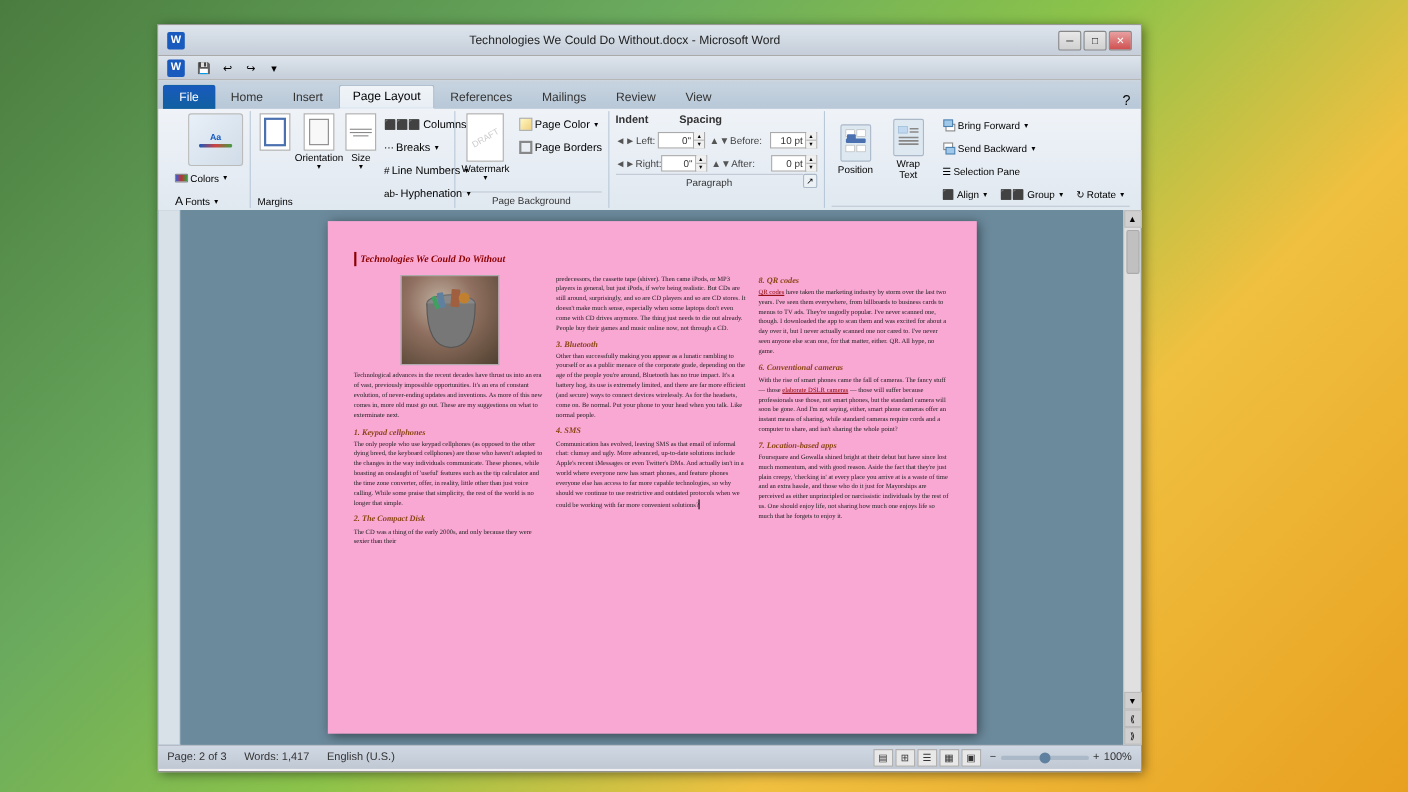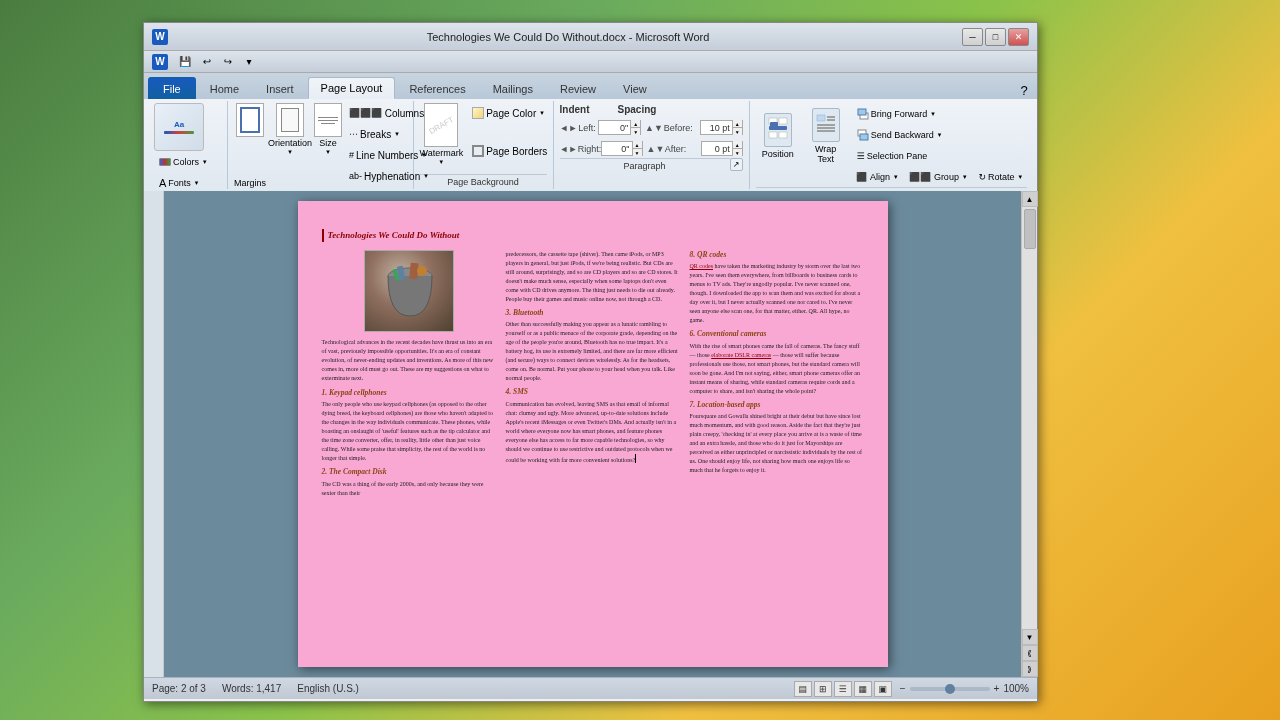--- a/index.html
+++ b/index.html
@@ -229,21 +229,21 @@
     <div class="tab">Review</div>
     <div class="tab">View</div>
     <div style="margin-left:auto;display:flex;align-items:center;gap:4px;">
       <div class="qa-btn" style="font-size:13px;">?</div>
     </div>
   </div>
 
   <div class="ribbon-content">
 
     <div class="ribbon-group" style="min-width:80px;">
-      <div class="ribbon-group-content" style="flex-direction:column;align-items:flex-start;justify-content:flex-start;gap:1px;">
+      <div class="ribbon-group-content" style="flex-direction:column;align-items:flex-end;justify-content:flex-start;gap:1px;">
         <div style="display:flex;flex-direction:column;align-items:center;justify-content:center;width:50px;height:48px;border:1px solid #bbb;border-radius:3px;background:linear-gradient(135deg,#e8f0f8,#d0dce8);cursor:pointer;">
           <div style="font-size:8px;font-weight:bold;color:#185abd;">Aa</div>
           <div style="width:30px;height:3px;background:linear-gradient(to right,#185abd,#d04040,#40a040);margin-top:2px;border-radius:1px;"></div>
         </div>
         <div style="display:flex;flex-direction:column;gap:1px;width:100%;">
           <div class="ribbon-btn-small" style="font-size:9px;">
             <div style="width:12px;height:8px;background:linear-gradient(to right,#4060d0,#c03030,#30a040);border:1px solid #888;border-radius:1px;"></div>
             <span>Colors</span>
               <span class="dd-arrow">▾</span>
           </div>
@@ -325,21 +325,21 @@
 
     <div class="ribbon-group" style="min-width:140px;">
       <div class="ribbon-group-content" style="align-items:flex-start;gap:4px;">
         <div style="display:flex;flex-direction:column;align-items:center;cursor:pointer;">
           <div style="width:34px;height:44px;border:1px solid #aaa;background:white;display:flex;align-items:center;justify-content:center;margin-bottom:1px;position:relative;overflow:hidden;">
             <span style="font-size:8px;color:#ccc;transform:rotate(-30deg);white-space:nowrap;">DRAFT</span>
           </div>
           <span style="font-size:9px;">Watermark</span>
           <span style="font-size:7px;">▾</span>
         </div>
-        <div style="display:flex;flex-direction:column;gap:18px;">
+        <div style="display:flex;flex-direction:column;gap:1px;">
           <div class="ribbon-btn-small">
             <div style="width:12px;height:12px;background:linear-gradient(135deg,#fff8c0,#f0d080);border:1px solid #aaa;"></div>
             <span>Page Color</span>
               <span class="dd-arrow">▾</span>
           </div>
           <div class="ribbon-btn-small">
             <div style="width:12px;height:12px;border:2px solid #888;"></div>
             <span>Page Borders</span>
           </div>
         </div>

